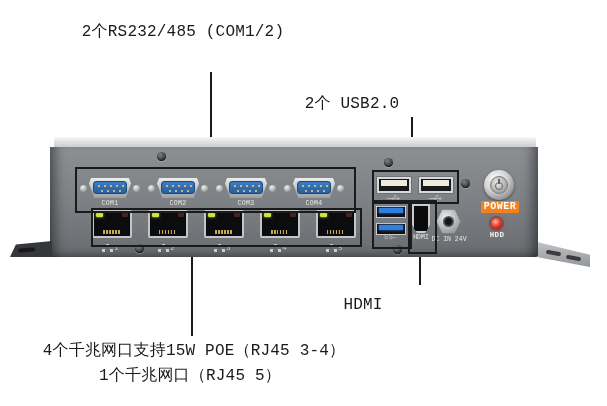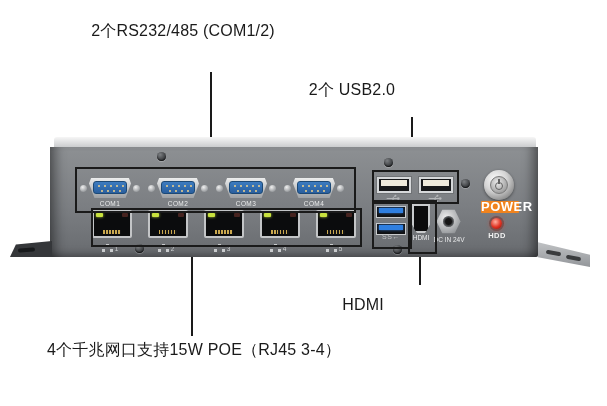--- a/index.html
+++ b/index.html
@@ -1,19 +1,19 @@
 <!DOCTYPE html>
 <html style="--background: #ffffff; --annotation: #1a1a1a; --chassis-body: #7b7e82; --chassis-top: #c6c8ca; --bracket-dark: #35373a; --bracket-light: #93969a; --db9-blue: #3d7cc0; --usb3-blue: #2f7fe0; --led-green: #c9e23e; --power-orange: #f0831e; --hdd-red: #e03020;"><head>
 <meta charset="utf-8">
 <style>
   html,body{margin:0;padding:0;background:#fff;}
   #stage{
     position:relative;width:607px;height:406px;overflow:hidden;
     background:var(--background,#fff);
-    font-family:Liberation Sans, sans-serif;
+    font-family:Liberation Mono, monospace;
   }
   
   .ann-text{
     position:absolute;transform:translateX(-50%);
     color:var(--annotation,#1a1a1a);font-size:16px;font-weight:500;
     white-space:nowrap;letter-spacing:.2px;
   }
   .leader{position:absolute;width:2px;background:var(--annotation,#1a1a1a);}
   .abox{position:absolute;border:2px solid var(--annotation,#181818);}
   
@@ -104,35 +104,35 @@
     color:#e9eaeb;font-size:6.5px;white-space:nowrap;}
   
   .pwr{position:absolute;left:484px;top:170px;width:30px;height:30px;border-radius:50%;
     background:radial-gradient(circle at 38% 32%,#fbfbfb,#d4d4d4 42%,#8d8d8d 78%,#6e6e6e);
     box-shadow:0 1px 3px rgba(0,0,0,.45);}
   .pwr-in{position:absolute;left:6px;top:6px;width:18px;height:18px;border-radius:50%;
     background:radial-gradient(circle at 40% 35%,#ececec,#a9a9a9 65%,#8a8a8a);border:1px solid #7a7a7a;box-sizing:border-box;}
   .pwr-glyph{position:absolute;left:11px;top:12px;width:6px;height:6px;border:1px solid #636363;border-radius:50%;}
   .pwr-stem{position:absolute;left:14px;top:9px;width:2px;height:5px;background:#636363;}
   .pwr-badge{position:absolute;left:481px;top:201px;width:38px;height:12px;border-radius:1px;
-    background:var(--power-orange,#f0831e);color:#fff;font-size:13px;font-weight:bold;
+    background:var(--power-orange,#f0831e);color:#fff;font-size:10px;font-weight:bold;
     text-align:center;line-height:12px;letter-spacing:.5px;}
   .hdd-led{position:absolute;left:491px;top:218px;width:11px;height:11px;border-radius:50%;
     background:radial-gradient(circle at 40% 35%,#ffb0a0,var(--hdd-red,#e03020) 55%,#7e120c);
     box-shadow:0 0 5px rgba(240,60,40,.9),0 0 0 2px rgba(25,25,25,.35);}
   .hdd-label{position:absolute;left:483px;top:231px;width:28px;text-align:center;
     color:#f2f2f2;font-size:7.5px;font-weight:bold;letter-spacing:.4px;}
 </style>
 </head>
 <body>
 
 <div id="stage">
 
   <div class="ann-text" style="left:183px;top:21px">2个RS232/485 (COM1/2)</div>
-  <div class="ann-text" style="left:352px;top:80px">2个 USB2.0</div>
+  <div class="ann-text" style="left:352px;top:93px">2个 USB2.0</div>
 
   <div class="leader" style="left:210px;top:72px;height:95px"></div>
   <div class="leader" style="left:411px;top:117px;height:53px"></div>
   <div class="leader" style="left:191px;top:243px;height:93px"></div>
   <div class="leader" style="left:419px;top:250px;height:35px"></div>
 
   <div class="chassis-top"></div>
   <div class="chassis-body"></div>
   <div class="bracket-left">
     <div class="slot"></div>
@@ -257,14 +257,15 @@
   <div class="hdd-label">HDD</div>
 
   <div class="abox" style="left:75px;top:167px;width:277px;height:42px"></div>
   <div class="abox" style="left:91px;top:208px;width:267px;height:35px"></div>
   <div class="abox" style="left:372px;top:170px;width:83px;height:30px"></div>
   <div class="abox" style="left:372px;top:200px;width:36px;height:45px"></div>
   <div class="abox" style="left:408px;top:200px;width:25px;height:50px"></div>
 
   <div class="ann-text" style="left:363px;top:296px">HDMI</div>
   <div class="ann-text" style="left:194px;top:340px">4个千兆网口支持15W POE（RJ45 3-4）</div>
+  <div class="ann-text" style="left:190px;top:365px">1个千兆网口（RJ45 5）</div>
 
 </div>
 
 </body></html>

